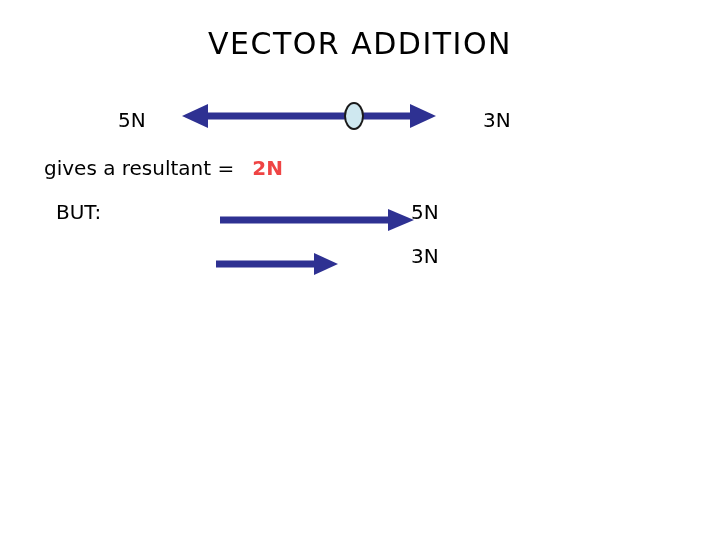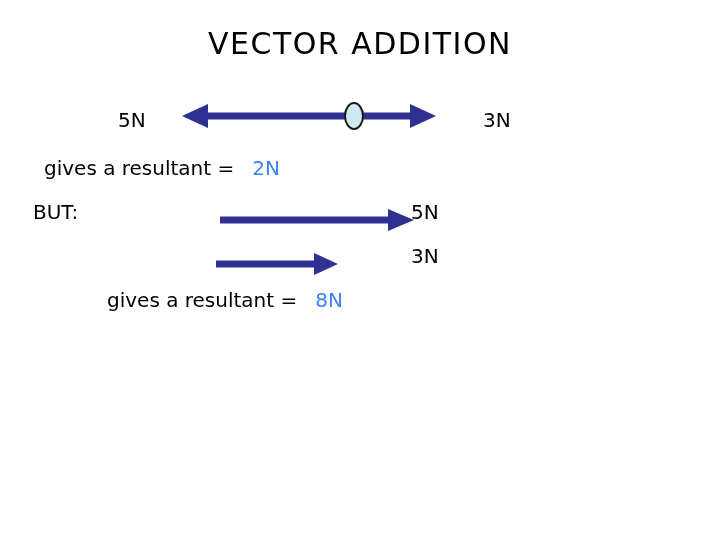--- a/index.html
+++ b/index.html
@@ -31,27 +31,28 @@
   }
   .txt {
     position: absolute;
     font-family: "DejaVu Sans", sans-serif;
     font-size: 20px;
     color: #000000;
     white-space: nowrap;
     line-height: 1;
   }
   .red {
-    color: #3b82f6;
+    color: #ef4444;
+    font-weight: bold;
   }
   
   .lbl-5n-left   { left: 118px; top: 110px; }
   .lbl-3n-right  { left: 483px; top: 110px; }
   .line-res1     { left: 44px;  top: 158px; }
-  .line-but      { left: 33px;  top: 202px; }
+  .line-but      { left: 56px;  top: 202px; }
   .lbl-5n-r2     { left: 411px; top: 202px; }
   .lbl-3n-r3     { left: 411px; top: 246px; }
   .line-res2     { left: 107px; top: 290px; }
   .res-val {
     margin-left: 18px;
   }
   
   .arrow-wrap {
     position: absolute;
   }
@@ -102,17 +103,14 @@
 
   <div class="arrow-wrap" style="left:214px; top:250px;">
     <svg width="128" height="28" viewBox="0 0 128 28">
       <rect x="2" y="10.5" width="98" height="7" fill="#2e3192"></rect>
       <polygon points="124,14 100,3 100,25" fill="#2e3192"></polygon>
     </svg>
   </div>
 
   <div class="txt lbl-3n-r3">3N</div>
 
-  <div class="txt line-res2">
-    <span>gives a resultant =</span><span class="red res-val">8N</span>
-  </div>
 
 </div>
 
 </body></html>

